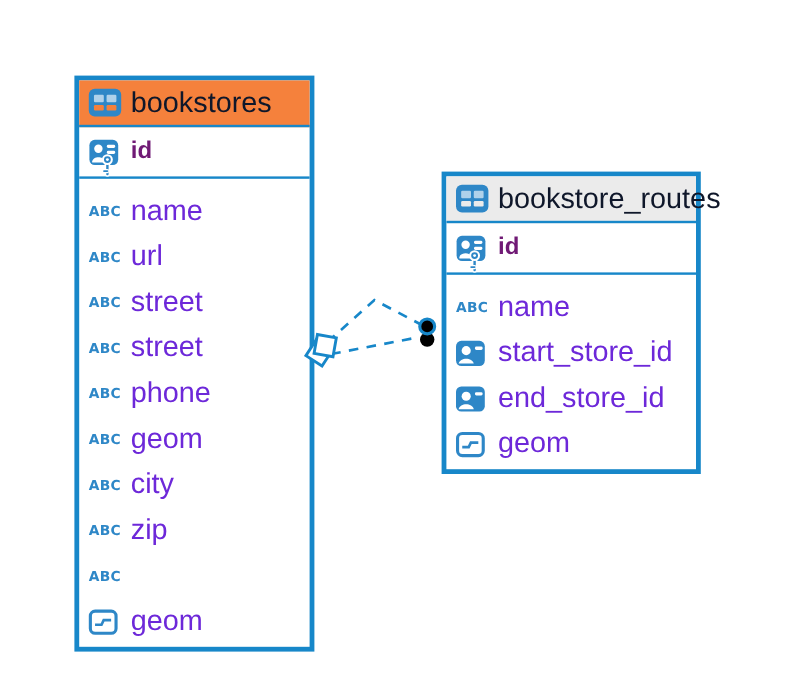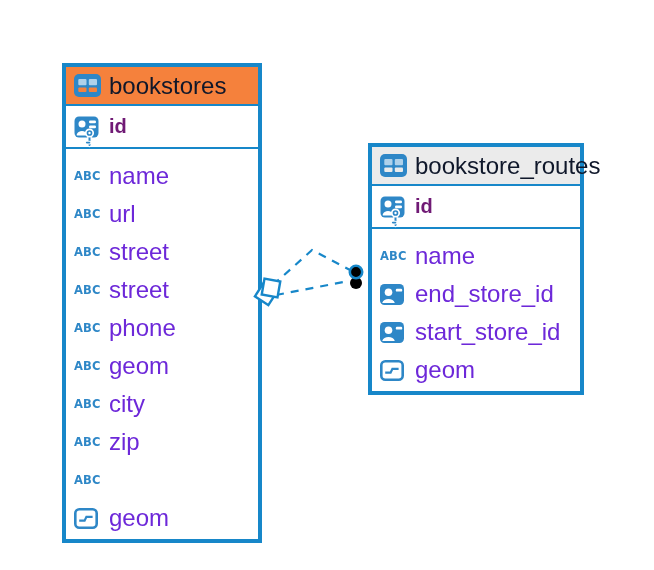--- a/index.html
+++ b/index.html
@@ -208,32 +208,32 @@
           </div>
           <div class="t-row">
             <span class="icon-box">
               <svg width="24" height="21" viewBox="0 0 24 21">
        <rect width="24" height="21" rx="4.5" fill="#2e87c7"></rect>
        <circle cx="8.5" cy="8.2" r="3.8" fill="#fff"></circle>
        <path d="M2.2 19 C 3.4 13.6 13.6 13.6 14.8 19 Z" fill="#fff"></path>
        <rect x="15.8" y="4.8" width="6.4" height="2.8" rx="1.2" fill="#fff"></rect>
      </svg>
             </span>
-            <span class="col-label">end_store_id</span>
+            <span class="col-label">start_store_id</span>
           </div>
           <div class="t-row">
             <span class="icon-box">
               <svg width="24" height="21" viewBox="0 0 24 21">
        <rect width="24" height="21" rx="4.5" fill="#2e87c7"></rect>
        <circle cx="8.5" cy="8.2" r="3.8" fill="#fff"></circle>
        <path d="M2.2 19 C 3.4 13.6 13.6 13.6 14.8 19 Z" fill="#fff"></path>
        <rect x="15.8" y="4.8" width="6.4" height="2.8" rx="1.2" fill="#fff"></rect>
      </svg>
             </span>
-            <span class="col-label">start_store_id</span>
+            <span class="col-label">end_store_id</span>
           </div>
           <div class="t-row">
             <span class="icon-box">
               <svg width="24" height="21" viewBox="0 0 24 21">
        <rect x="1.3" y="1.3" width="21.4" height="18.4" rx="4" fill="#fff" stroke="#2e87c7" stroke-width="2.6"></rect>
        <path d="M5.2 12.6 H10.6 L12.4 8.8 H18.6" fill="none" stroke="#2e87c7" stroke-width="2.2"></path>
      </svg>
             </span>
             <span class="col-label">geom</span>
           </div>

